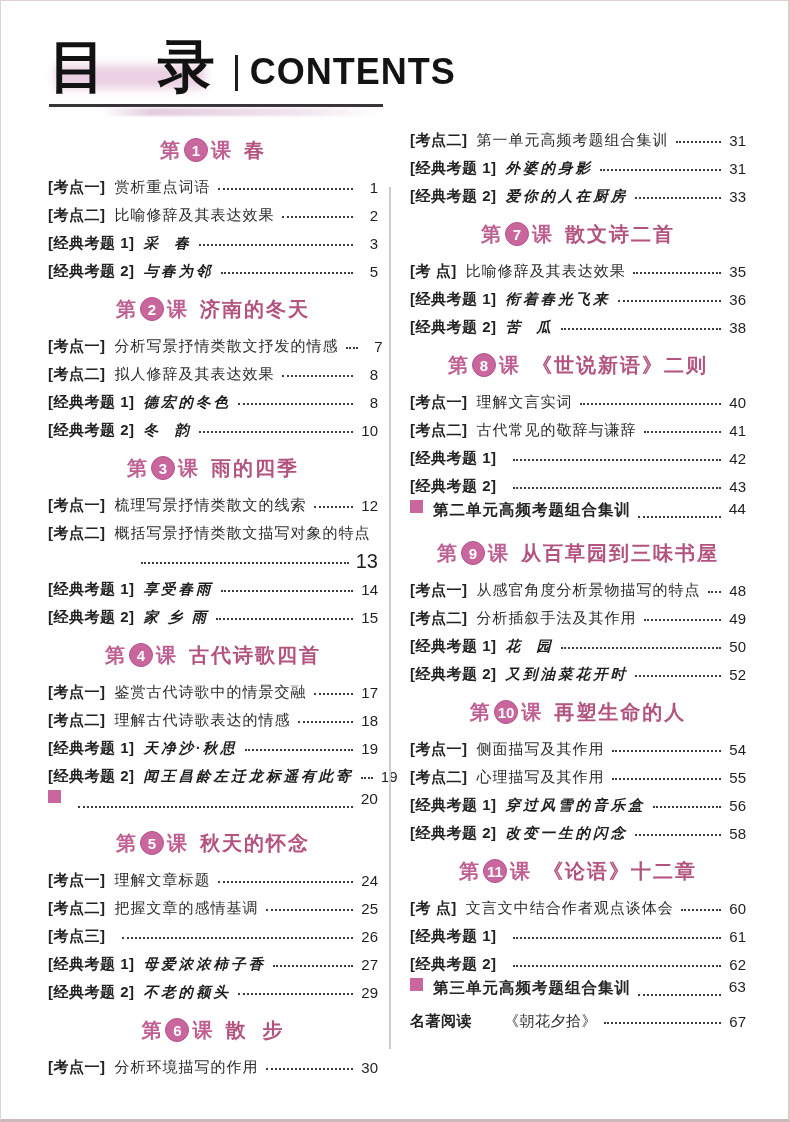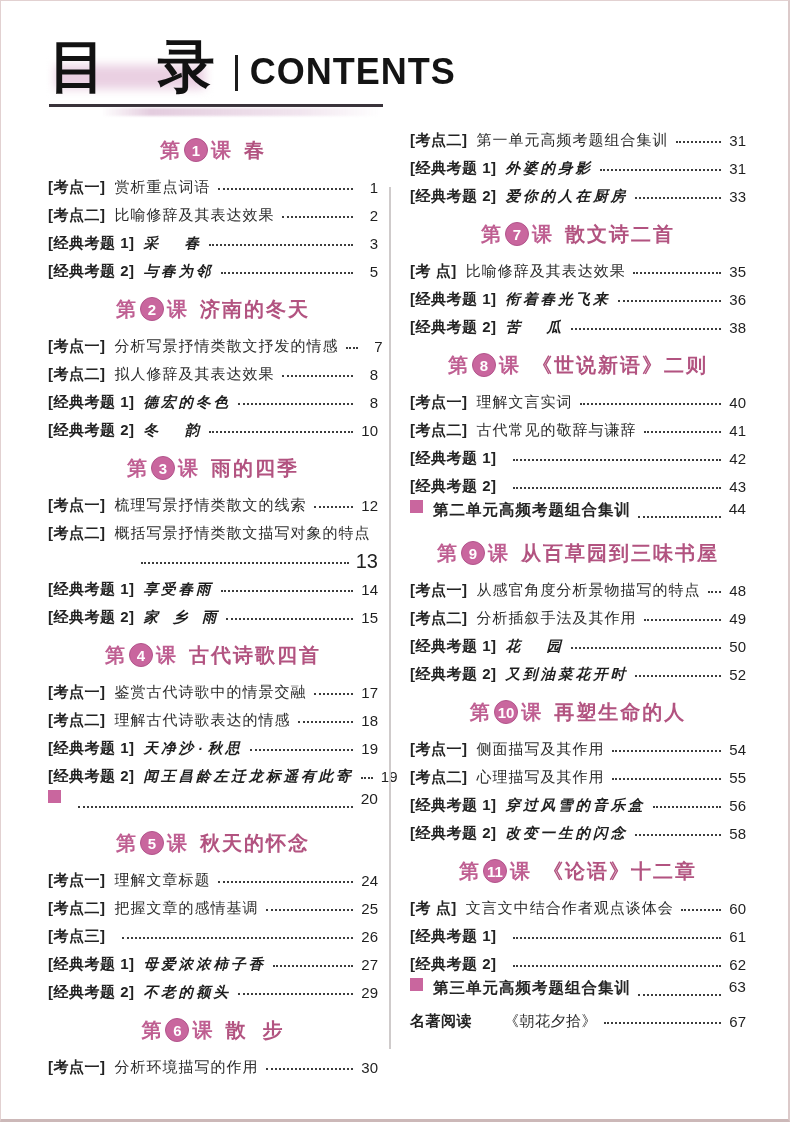--- a/index.html
+++ b/index.html
@@ -32,21 +32,21 @@
   
   .lesson-heading{display:flex;justify-content:center;align-items:center;margin:9px 0 8px;height:30px;}
   .lh-affix{font-size:20px;font-weight:700;color:var(--affix);letter-spacing:1px;white-space:pre;}
   .badge{display:inline-flex;align-items:center;justify-content:center;min-width:24px;height:24px;padding:0 3px;
     border-radius:14px;background:var(--accent);border:1px solid #b2548b;color:#fff;font-weight:700;font-size:15px;margin:0 3px;box-sizing:border-box;}
   .lh-title{font-size:20px;font-weight:700;color:var(--htitle);letter-spacing:2px;margin-left:12px;white-space:pre;}
   
   .entry{display:flex;align-items:center;height:28px;font-size:15px;color:#2c2c2c;}
   .lbl{font-weight:700;white-space:pre;margin-right:9px;letter-spacing:.5px;color:#222;}
   .ttl{white-space:pre;letter-spacing:1px;}
-  .ttl.script{font-family:Liberation Mono, monospace;font-style:italic;font-weight:700;letter-spacing:3px;font-size:14.5px;color:#1e1e1e;}
+  .ttl.script{font-family:Liberation Serif, serif;font-style:italic;font-weight:700;letter-spacing:3px;font-size:14.5px;color:#1e1e1e;}
   .dots{flex:1;height:0;border-bottom:2.6px dotted #3c3c3c;margin:0 7px;align-self:center;position:relative;top:2px;min-width:12px;}
   .pg{min-width:18px;text-align:right;font-weight:500;color:#1f1f1f;white-space:nowrap;}
   .wrap2{display:flex;align-items:center;height:28px;font-size:20px;}
   .wrap2 .indent{width:86px;}
   .unit{display:flex;align-items:flex-start;height:29px;font-size:15.5px;font-weight:700;color:#242424;}
   .sq{width:13px;height:13px;background:var(--accent);margin-right:10px;flex:0 0 auto;}
   .plain .lbl{font-weight:700;margin-right:4px;}
   .plain .ttl{letter-spacing:0.5px;margin-left:28px;}
 </style>
 </head>

